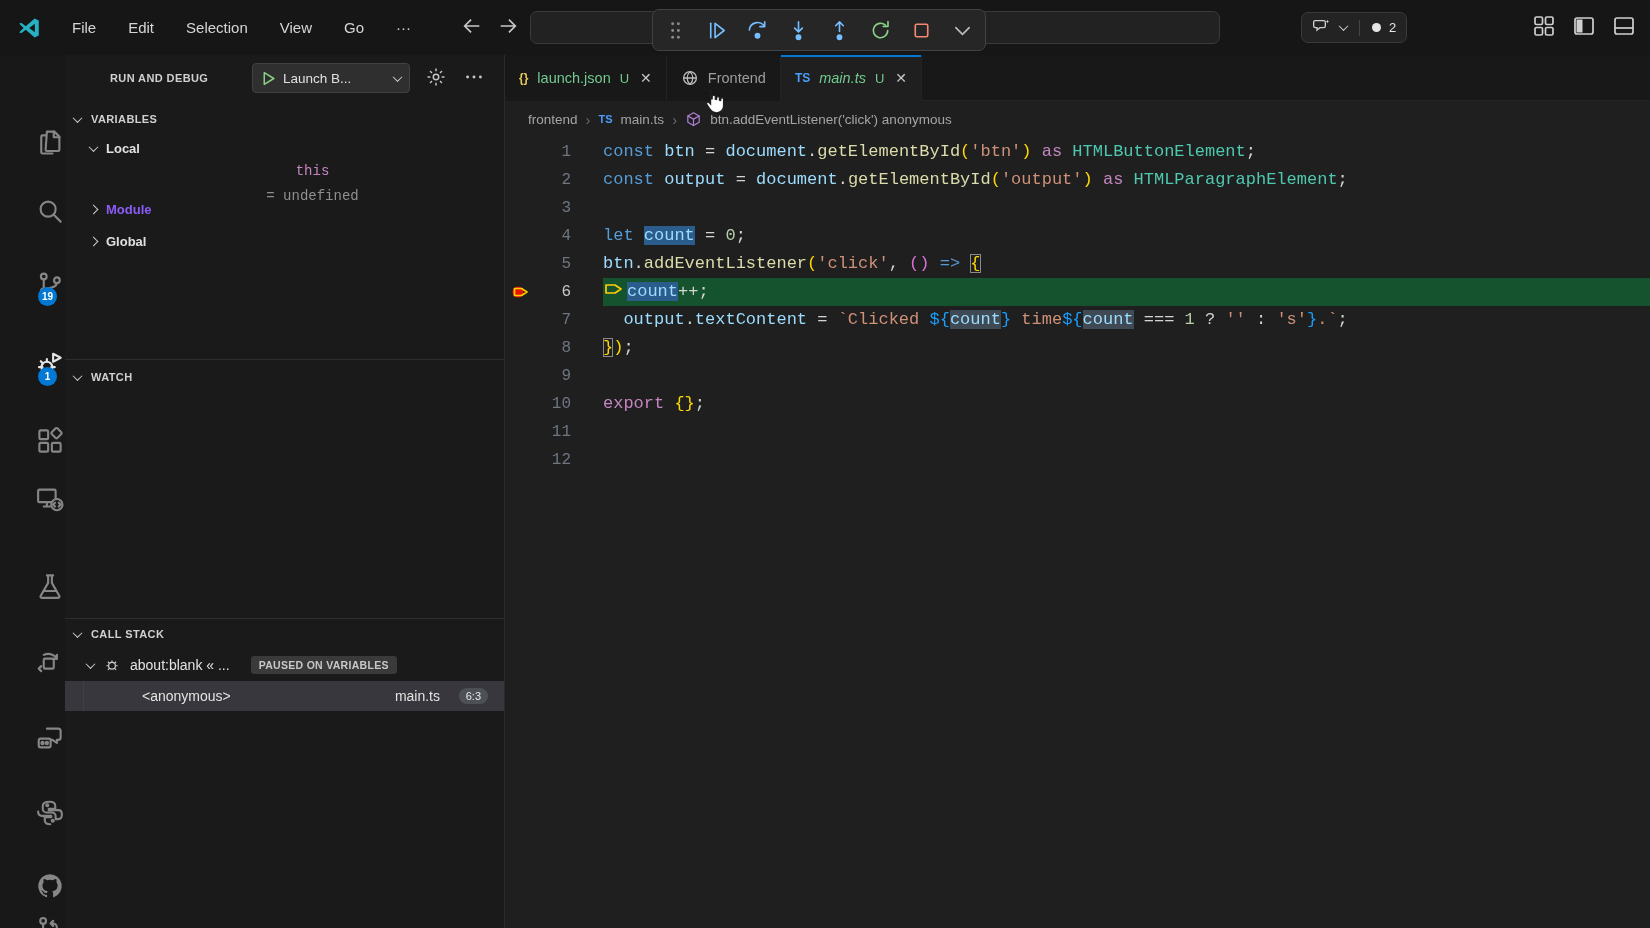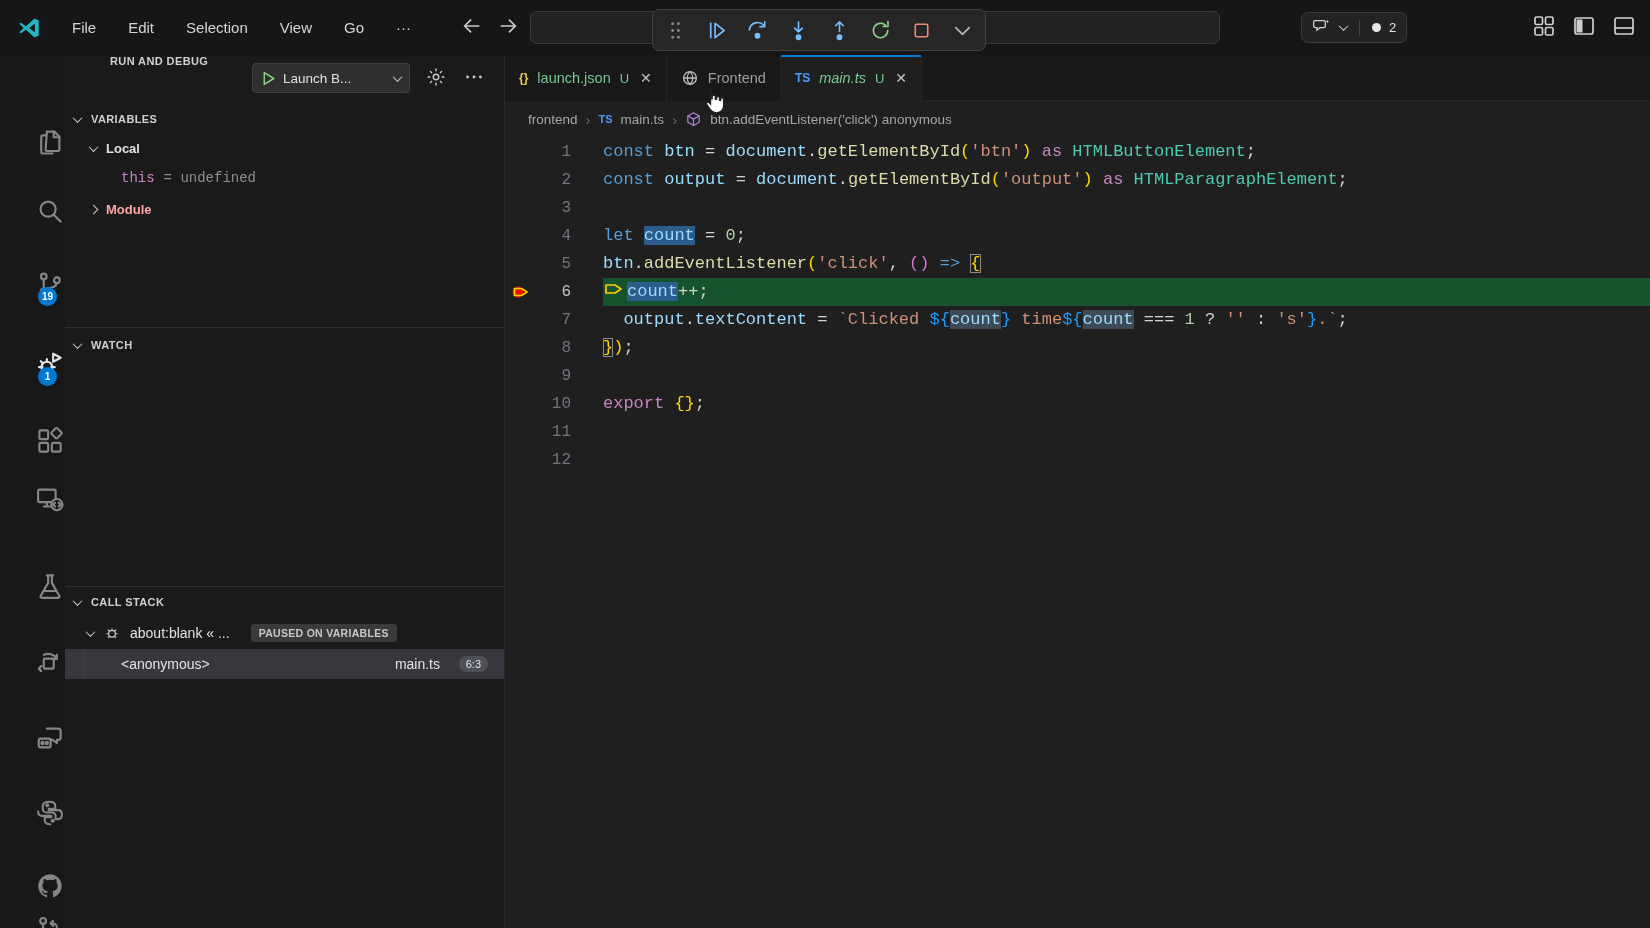--- a/index.html
+++ b/index.html
@@ -28,36 +28,36 @@
   
   .main { position:absolute; top:55px; left:0; width:1650px; height:873px; display:flex; }
   
   .activitybar { width:65px; height:100%; background:#181818; position:relative; flex:none; }
   .act-item { position:absolute; left:0; width:65px; height:48px; display:flex; align-items:center; justify-content:flex-end; color:#868686; }
   .act-item.active { color:#e4e4e4; }
   .act-item svg { width:30px; height:30px; }
   .act-badge { position:absolute; right:8px; bottom:2px; min-width:19px; height:19px; border-radius:10px; background:#0078d4; color:#fff; font-size:10px; font-weight:bold; display:flex; align-items:center; justify-content:center; padding:0 3px; }
   
   .sidebar { width:440px; height:100%; background:#1a1a1a; position:relative; flex:none; font-size:13px; border-right:1px solid #2b2b2b; }
-  .side-header { height:46px; display:flex; padding-left:45px; position:relative; }
+  .side-header { height:46px; display:flex; align-items:center; padding-left:45px; position:relative; }
   .side-title { font-size:11px; font-weight:bold; letter-spacing:.4px; color:#d0d0d0; }
   .launch-box { position:absolute; left:187px; top:8px; width:158px; height:30px; background:#2f2f2f; border:1px solid #424242; border-radius:4px; display:flex; align-items:center; }
   .launch-play { width:30px; display:flex; justify-content:center; }
   .launch-play svg { width:17px; height:17px; }
   .launch-label { flex:1; color:#e0e0e0; font-size:13.5px; white-space:nowrap; overflow:hidden; }
   .launch-chev { margin:0 8px; }
   .hdr-icon { position:absolute; top:11px; color:#c5c5c5; }
   .hdr-icon svg { width:22px; height:22px; }
   .chev { display:inline-block; width:7px; height:7px; border-right:1.6px solid #cccccc; border-bottom:1.6px solid #cccccc; }
   .chev.down { transform:rotate(45deg) translate(-1px,-1px); }
   .chev.right { transform:rotate(-45deg); }
   .sect-hdr { display:flex; align-items:center; gap:10px; padding-left:9px; font-size:11px; font-weight:bold; letter-spacing:.4px; color:#d0d0d0; }
   .tree-row { display:flex; align-items:center; gap:9px; color:#cfcfcf; }
   .divider { border-top:1px solid #2e2e2e; }
-  .mono { font-family:"Liberation Mono", monospace; }
+  .mono { font-family:"Liberation Mono", monospace;flex-direction:column; }
   .badge-pill { background:#3a3a3a; color:#c8c8c8; font-size:10.5px; font-weight:bold; letter-spacing:.3px; padding:3px 8px; border-radius:3px; }
   .frame-row { position:relative; background:#37373d; height:30px; display:flex; align-items:center; }
   .frame-guide { position:absolute; left:18px; top:0; bottom:0; width:1px; background:#3f3f46; }
   .loc-badge { background:#4d5157; color:#e8e8e8; font-size:11px; padding:2px 7px; border-radius:9px;text-align:center; }
   
   .editor { flex:1; height:100%; position:relative; background:#1f1f1f; }
   .tabbar { height:46px; background:#181818; display:flex; border-bottom:1px solid #252525; }
   .tab { height:46px; display:flex; align-items:center; gap:9px; padding:0 14px; font-size:14.5px; color:#9d9d9d; border-right:1px solid #232323; position:relative; background:#181818; }
   .tab.active { background:#1f1f1f; color:#cccccc; }
   .tab.active::before { content:""; position:absolute; left:0; right:0; top:0; height:2px; background:#0078d4; }
@@ -320,23 +320,27 @@
         <span>VARIABLES</span>
       </div>
       <div class="tree-row" style="height:30px;padding-left:25px;font-weight:bold;color:#e0e0e0">
         <span class="chev down"></span>
         <span>Local</span>
       </div>
       <div class="tree-row mono" style="height:30px;padding-left:56px;font-size:14px">
         <span style="color:#c586c0">this</span>
         <span style="color:#8f8f8f">= undefined</span>
       </div>
-      <div class="tree-row" style="height:32px;padding-left:25px;font-weight:bold;color:#fca5a5">
+      <div class="tree-row" style="height:32px;padding-left:25px;font-weight:bold;color:#8b5cf6">
         <span class="chev right"></span>
         <span>Module</span>
+      </div>
+      <div class="tree-row" style="height:32px;padding-left:25px;font-weight:bold;color:#e0e0e0">
+        <span class="chev right"></span>
+        <span>Global</span>
       </div>
 
       <div style="height:102px"></div>
 
       <div class="divider"></div>
       <div class="sect-hdr" style="height:34px">
         <span class="chev down"></span>
         <span>WATCH</span>
       </div>
 
@@ -353,21 +357,21 @@
             <svg width="18" height="18" viewBox="0 0 24 24" fill="none" stroke="#cccccc" stroke-width="1.6">
               <circle cx="12" cy="13" r="4.5"></circle>
               <path d="M12 8.5V6M8.5 9.5L6.5 7.5M15.5 9.5l2-2M7.5 13H4.5M19.5 13h-3M8.5 16.5l-2 2M15.5 16.5l2 2"></path>
             </svg>
           </span>
         <span style="color:#e3e3e3;font-size:14px">about:blank « ...</span>
         <span class="badge-pill" style="margin-left:12px">PAUSED ON VARIABLES</span>
       </div>
       <div class="frame-row">
         <span class="frame-guide"></span>
-        <span style="padding-left:56px;color:#e3e3e3;font-size:14px">&lt;anonymous&gt;</span>
+        <span style="padding-left:77px;color:#e3e3e3;font-size:14px">&lt;anonymous&gt;</span>
         <span style="position:absolute;right:64px;color:#e3e3e3;font-size:14px">main.ts</span>
         <span class="loc-badge" style="position:absolute;right:16px">6:3</span>
       </div>
     </aside>
 
     <section class="editor">
       <div class="tabbar">
           <div class="tab">
             <span class="ficon" style="color: rgb(232, 201, 92);">{}</span>
             <span class="label untracked">launch.json</span>

